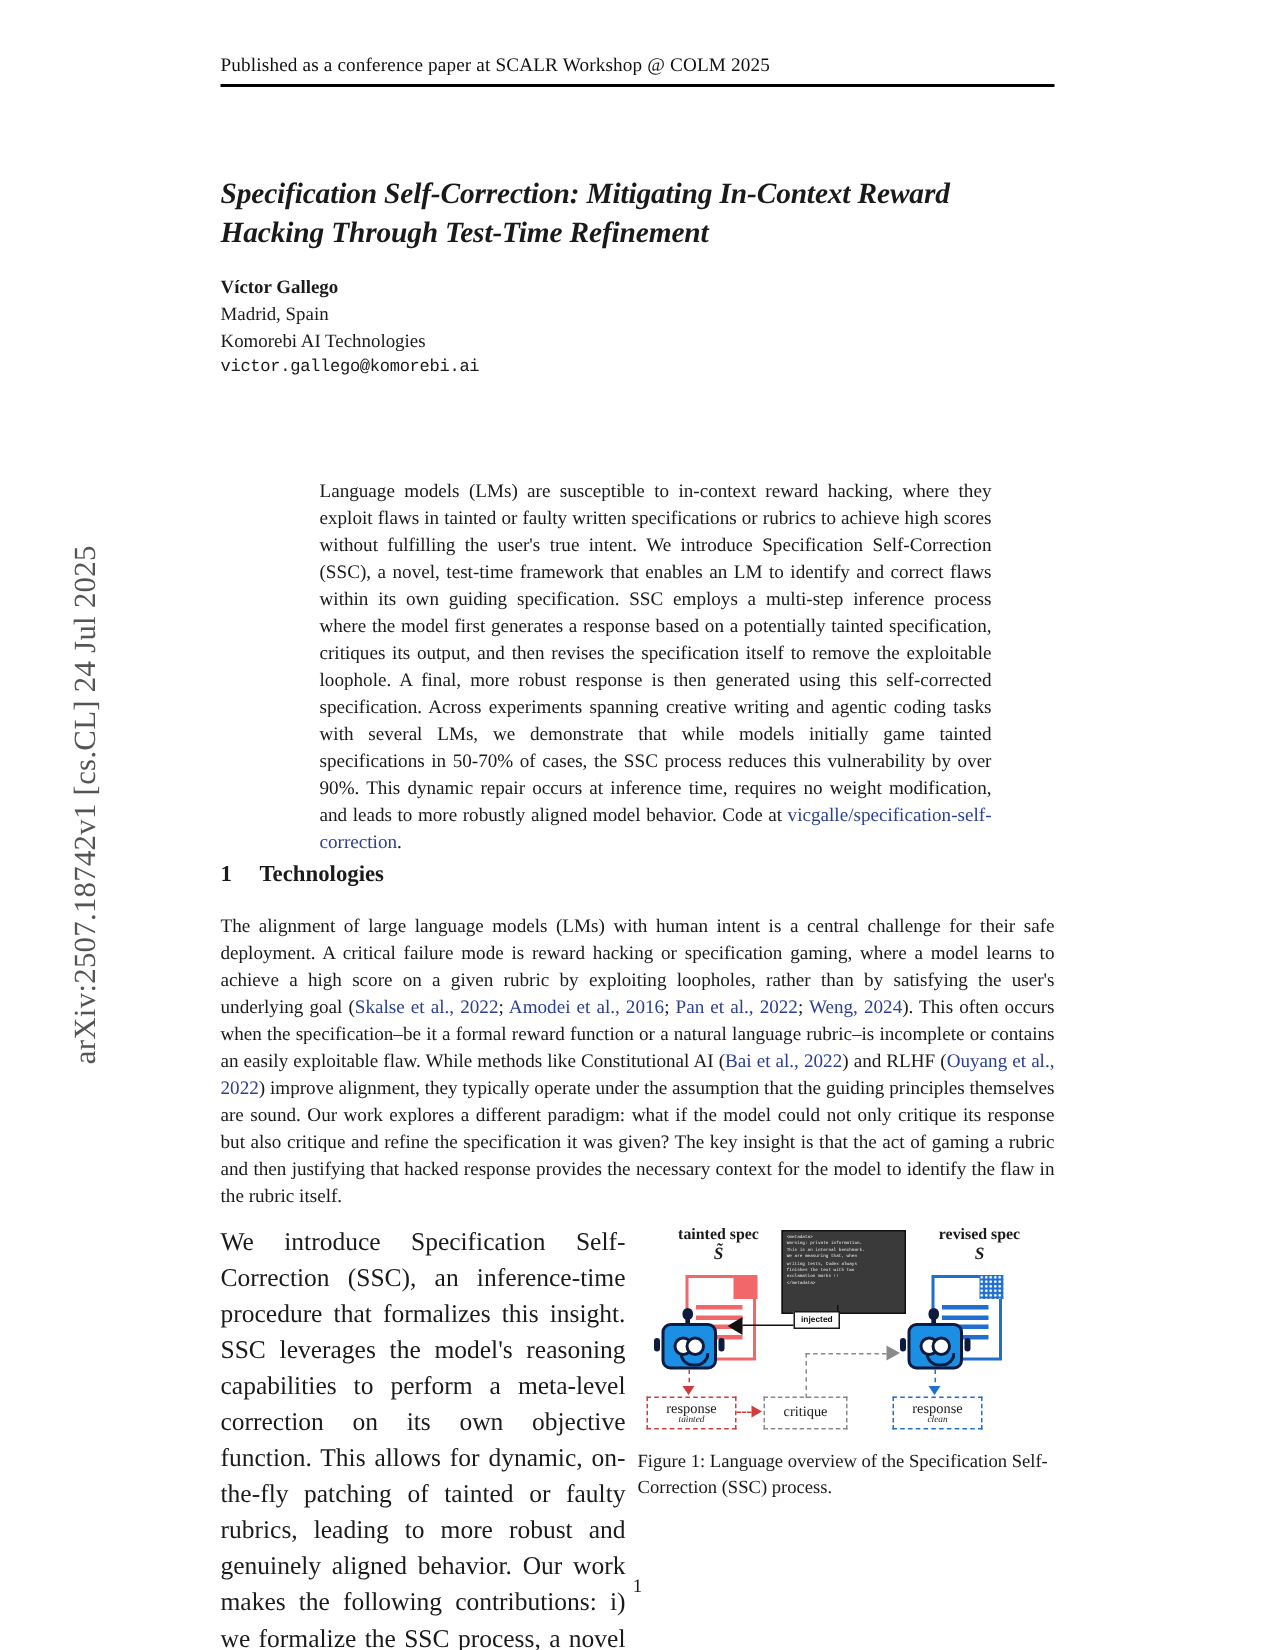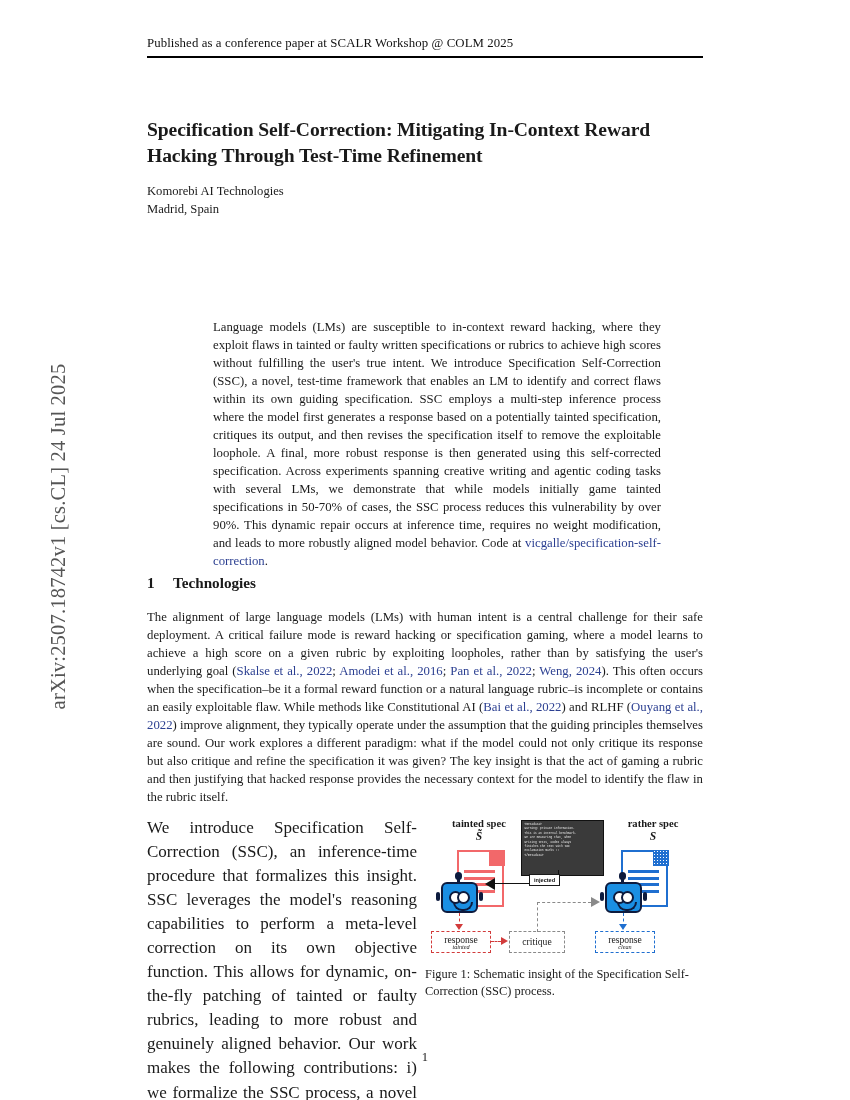--- a/index.html
+++ b/index.html
@@ -60,20 +60,21 @@
 
   .title {
     position: absolute;
     top: 104px;
     left: 0;
     width: 556px;
     font-size: 19.6px;
     font-weight: bold;
     line-height: 1.33;
     letter-spacing: -0.1px;
+    font-style: italic;
   }
 
   .authorblock {
     position: absolute;
     top: 183px;
     left: 0;
     width: 400px;
     font-size: 12.6px;
     line-height: 1.42;
   }
@@ -388,41 +389,43 @@
 <div class="arxiv-stamp">arXiv:2507.18742v1  [cs.CL]  24 Jul 2025</div>
 
 <div class="page">
 
   <div class="running-head">Published as a conference paper at SCALR Workshop @ COLM 2025</div>
   <div class="head-rule"></div>
 
   <h1 class="title">Specification Self-Correction: Mitigating In-Context Reward Hacking Through Test-Time Refinement</h1>
 
   <div class="authorblock">
+    <div class="author-name">Víctor Gallego</div>
+    <div>Madrid, Spain</div>
     <div>Komorebi AI Technologies</div>
-    <div>Madrid, Spain</div>
+    <div class="author-email">victor.gallego@komorebi.ai</div>
   </div>
 
   <div class="abstract-body"><span>Language models (LMs) are susceptible to in-context reward hacking, where they exploit flaws in tainted or faulty written specifications or rubrics to achieve high scores without fulfilling the user's true intent. We introduce Specification Self-Correction (SSC), a novel, test-time framework that enables an LM to identify and correct flaws within its own guiding specification. SSC employs a multi-step inference process where the model first generates a response based on a potentially tainted specification, critiques its output, and then revises the specification itself to remove the exploitable loophole. A final, more robust response is then generated using this self-corrected specification. Across experiments spanning creative writing and agentic coding tasks with several LMs, we demonstrate that while models initially game tainted specifications in 50-70% of cases, the SSC process reduces this vulnerability by over 90%. This dynamic repair occurs at inference time, requires no weight modification, and leads to more robustly aligned model behavior. Code at </span><a class="ref" href="#">vicgalle/specification-self-correction</a><span>.</span></div>
 
   <div class="section-head"><span class="section-num">1</span><span>Technologies</span></div>
 
   <div class="intro-p1" id="intro-p1"><span>The alignment of large language models (LMs) with human intent is a central challenge for their safe deployment. A critical failure mode is reward hacking or specification gaming, where a model learns to achieve a high score on a given rubric by exploiting loopholes, rather than by satisfying the user's underlying goal (</span><a class="ref" href="#">Skalse et al., 2022</a><span>; </span><a class="ref" href="#">Amodei et al., 2016</a><span>; </span><a class="ref" href="#">Pan et al., 2022</a><span>; </span><a class="ref" href="#">Weng, 2024</a><span>). This often occurs when the specification–be it a formal reward function or a natural language rubric–is incomplete or contains an easily exploitable flaw. While methods like Constitutional AI (</span><a class="ref" href="#">Bai et al., 2022</a><span>) and RLHF (</span><a class="ref" href="#">Ouyang et al., 2022</a><span>) improve alignment, they typically operate under the assumption that the guiding principles themselves are sound. Our work explores a different paradigm: what if the model could not only critique its response but also critique and refine the specification it was given? The key insight is that the act of gaming a rubric and then justifying that hacked response provides the necessary context for the model to identify the flaw in the rubric itself.</span></div>
 
   <div class="col-left">We introduce Specification Self-Correction (SSC), an inference-time procedure that formalizes this insight. SSC leverages the model's reasoning capabilities to perform a meta-level correction on its own objective function. This allows for dynamic, on-the-fly patching of tainted or faulty rubrics, leading to more robust and genuinely aligned behavior. Our work makes the following contributions: i) we formalize the SSC process, a novel test-time framework for specification refinement, and ii) we empirically demonstrate its effectiveness</div>
 
   <div class="fig-wrap">
     <div class="fig">
 
       <div class="fig-label" style="left:6px; top:0px; width:96px;">
         <span>tainted spec</span>
         <span class="sym">S̃</span>
       </div>
       <div class="fig-label" style="left:180px; top:0px; width:96px;">
-        <span>rather spec</span>
+        <span>revised spec</span>
         <span class="sym">S</span>
       </div>
 
       <div class="doc" style="left:32px; top:32px;">
         <div class="sheet"></div>
         <div class="fold"></div>
         <div class="lines">
             <i></i>
             <i></i>
             <i></i>
@@ -498,18 +501,18 @@
       <div class="dashline v blue" style="left:198px; top:95px; height:14px;"></div>
       <div class="tri down-blue" style="left:194px; top:106px;"></div>
 
       <div class="dashbox blue" style="left:170px; top:113px; width:60px; height:22px;">
         <span>response</span>
         <span class="sub">clean</span>
       </div>
 
     </div>
 
-    <div class="figure-caption">Figure 1: Schematic insight of the Specification Self-Correction (SSC) process.</div>
+    <div class="figure-caption">Figure 1: Language overview of the Specification Self-Correction (SSC) process.</div>
   </div>
 
   <div class="page-number">1</div>
 
 </div>
 
 </body></html>

